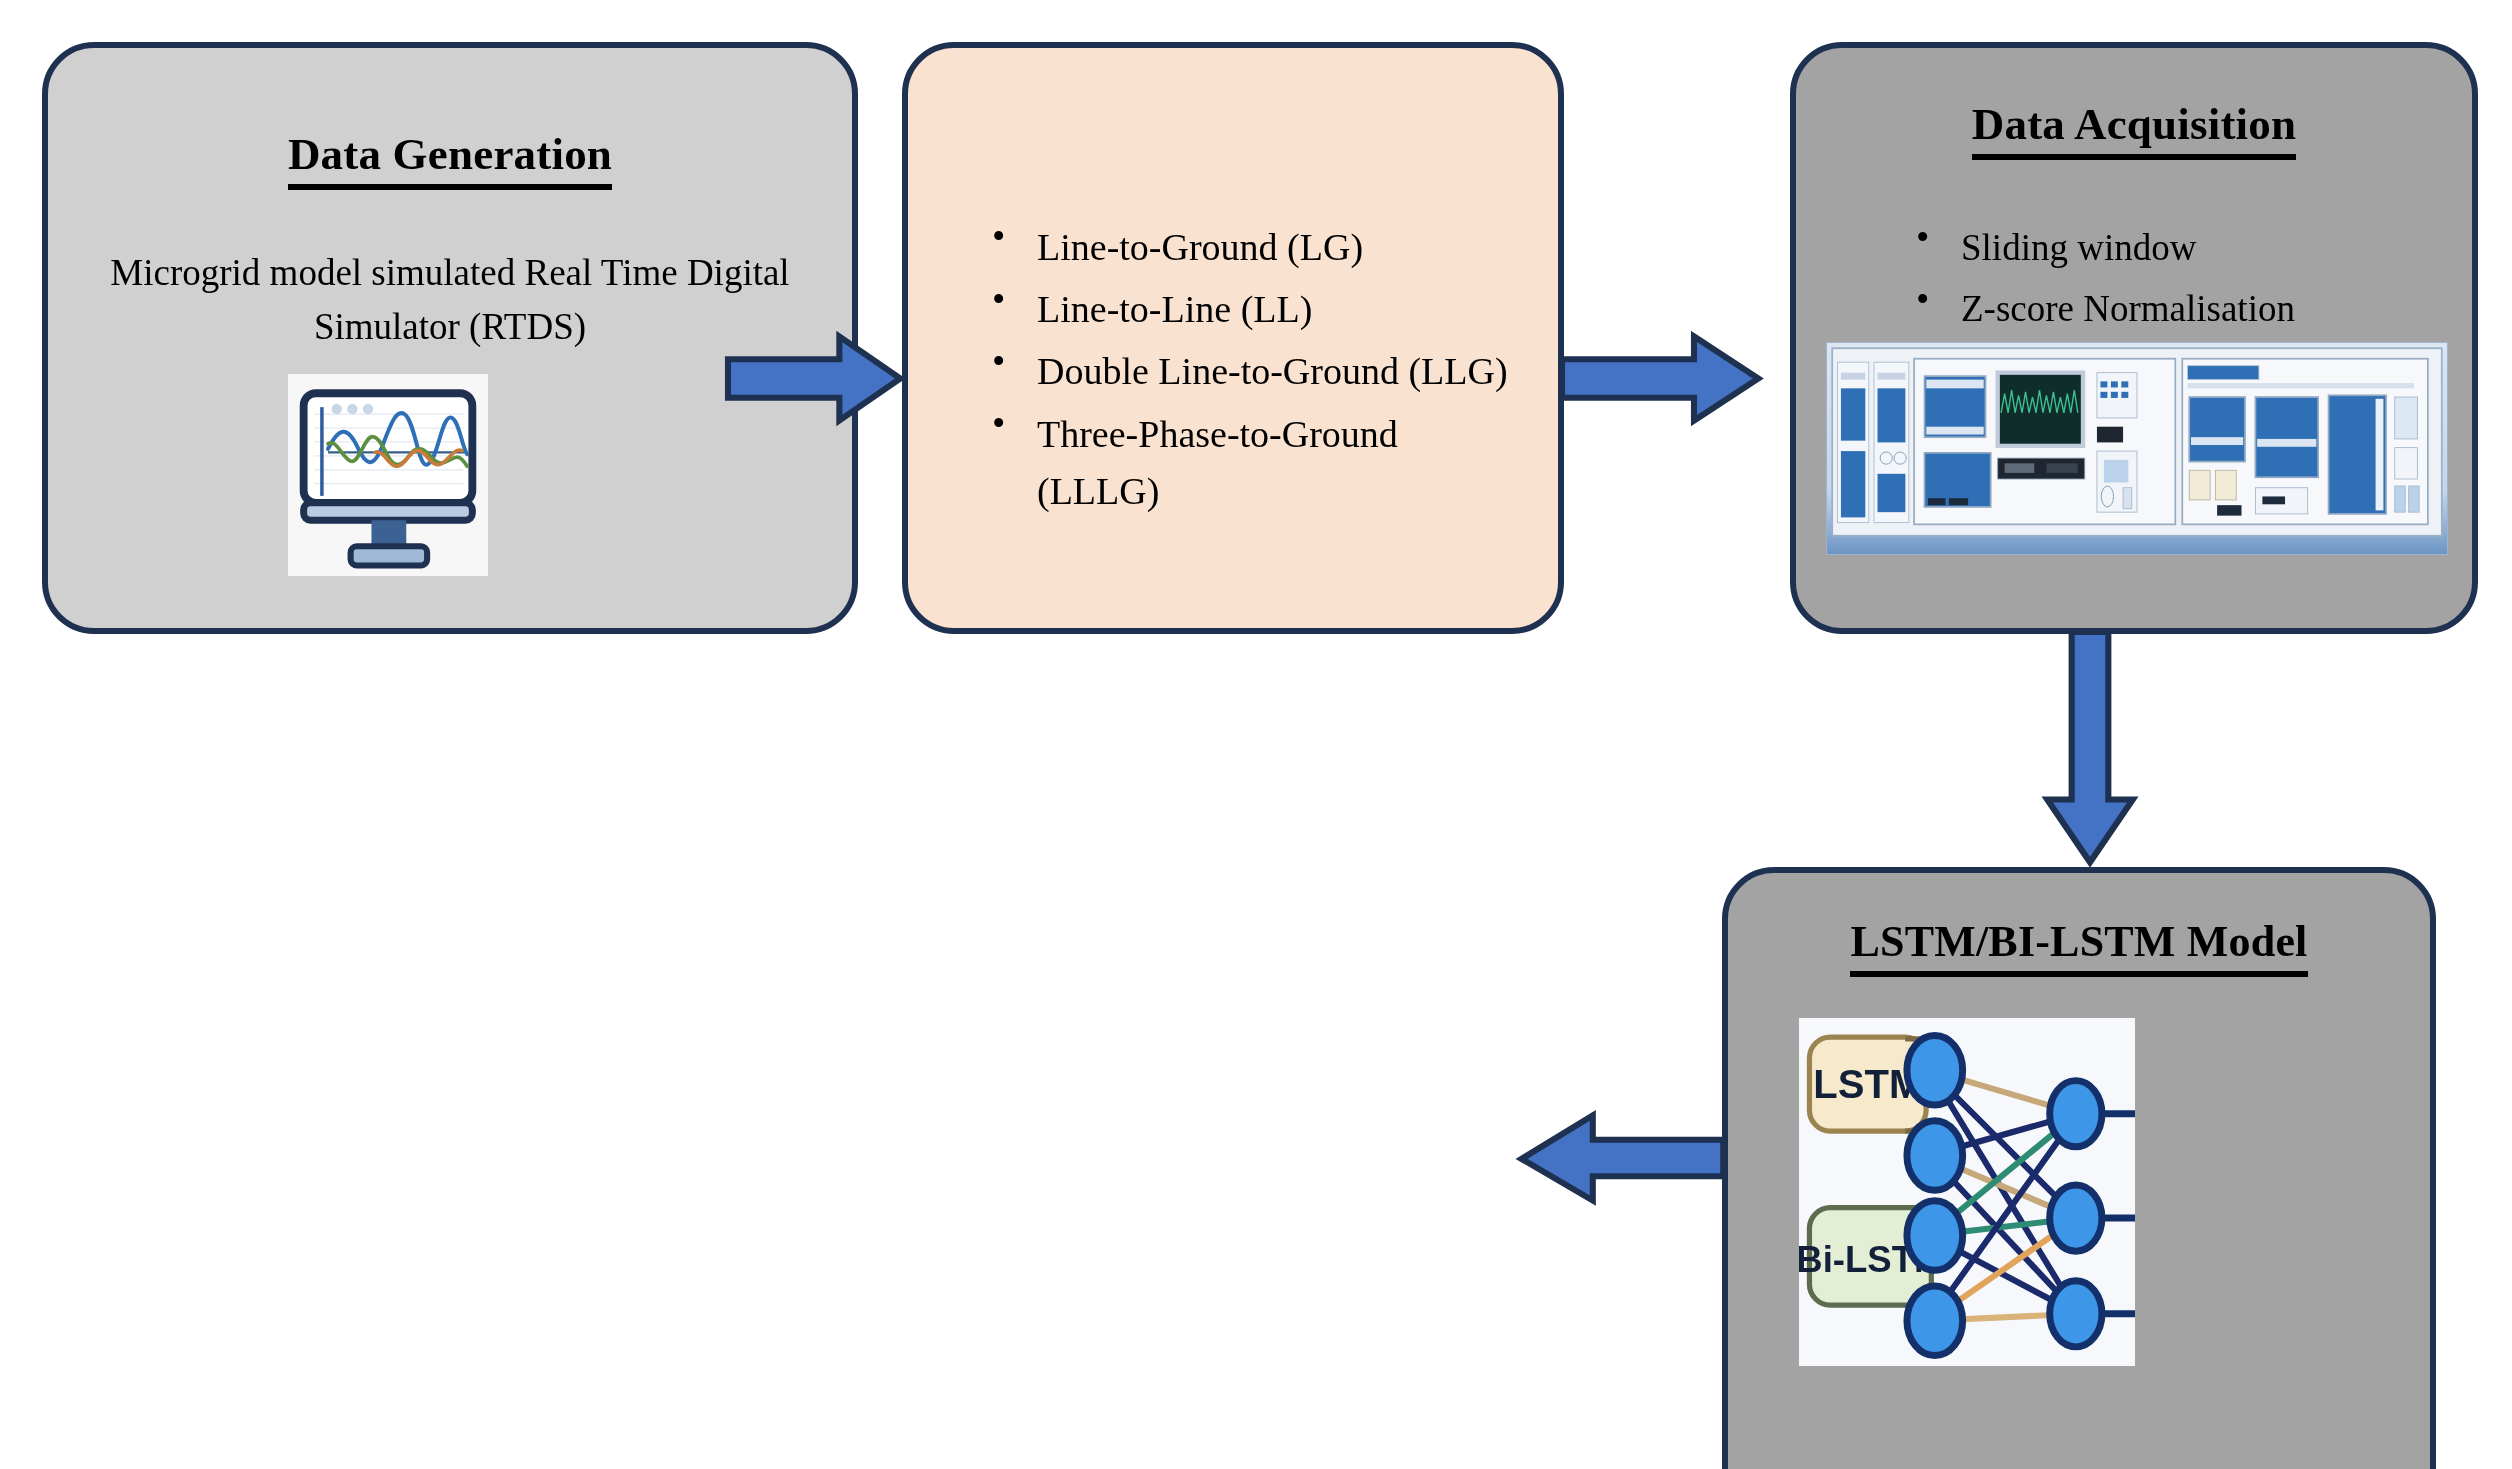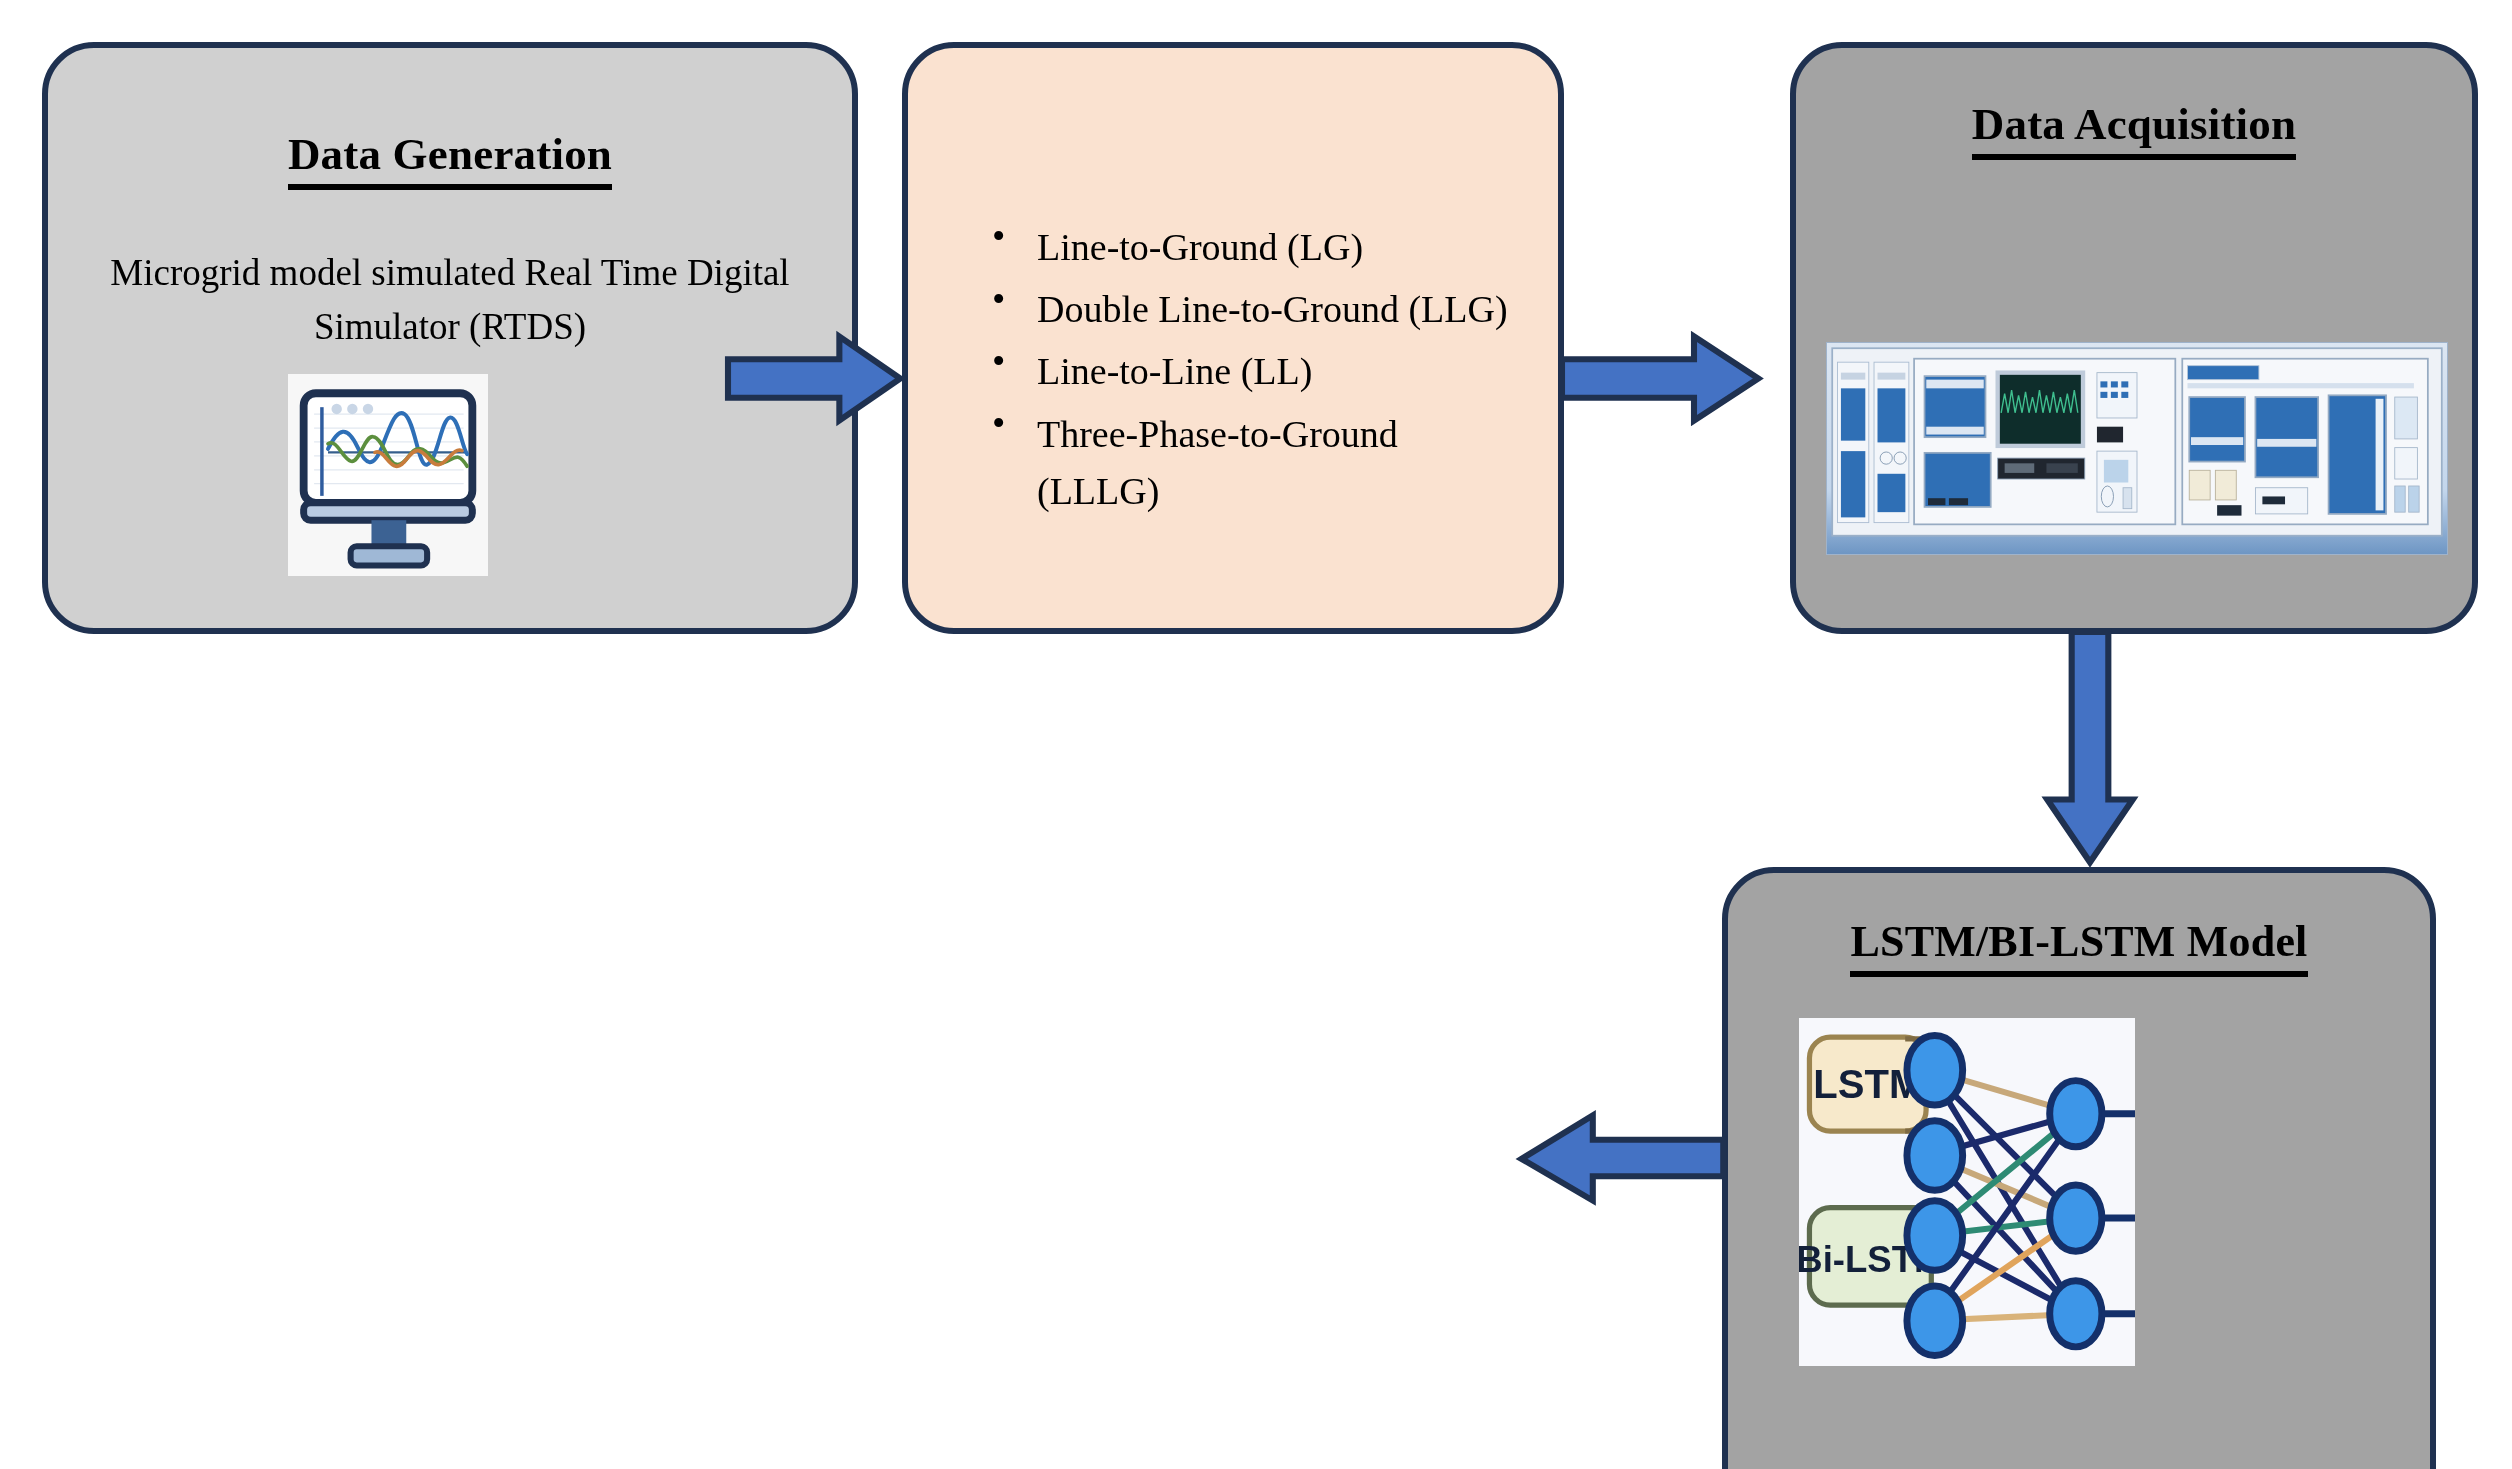--- a/index.html
+++ b/index.html
@@ -102,38 +102,42 @@
     <svg viewBox="0 0 200 104" preserveAspectRatio="none">
       <polygon points="0,30 128,30 128,4 198,52 128,100 128,74 0,74" fill="#4472C4" stroke="#1F3150" stroke-width="7" stroke-linejoin="miter"></polygon>
     </svg>
   </div>
 
   <div class="box peach" style="left:902px;top:42px;width:662px;height:592px;">
 
 
     <ul class="blist" style="left:63px;right:35px;top:164px;font-size:38px;line-height:57px;">
       <li>Line-to-Ground (LG)</li>
+      <li>Line-to-Line (LL)</li>
       <li>Double Line-to-Ground (LLG)</li>
-      <li>Line-to-Line (LL)</li>
       <li>Three-Phase-to-Ground (LLLG)</li>
     </ul>
   </div>
 
   <div class="arrow" style="left:1562px;top:333px;width:198px;height:91px;">
     <svg viewBox="0 0 228 104" preserveAspectRatio="none">
       <polygon points="0,30 152,30 152,4 226,52 152,100 152,74 0,74" fill="#4472C4" stroke="#1F3150" stroke-width="7" stroke-linejoin="miter"></polygon>
     </svg>
   </div>
 
   <div class="box bluegr" style="left:1790px;top:42px;width:688px;height:592px;">
 
     <div class="b-title" style="top:50px;font-size:45px;line-height:52px;">
       <span>Data Acquisition</span>
     </div>
 
+    <ul class="blist" style="left:99px;right:35px;top:165px;font-size:37px;line-height:56px;">
+      <li>Sliding window</li>
+      <li>Z-score Normalisation</li>
+    </ul>
 
     <div class="rack-wrap" style="left:30px;top:294px;width:620px;height:211px;">
       <svg viewBox="0 0 712 242" preserveAspectRatio="none">
         <defs>
           <linearGradient id="rkbg" x1="0" y1="0" x2="0" y2="1">
             <stop offset="0%" stop-color="#DCE6F2"></stop>
             <stop offset="70%" stop-color="#C3D6EC"></stop>
             <stop offset="100%" stop-color="#6E96C4"></stop>
           </linearGradient>
         </defs>

